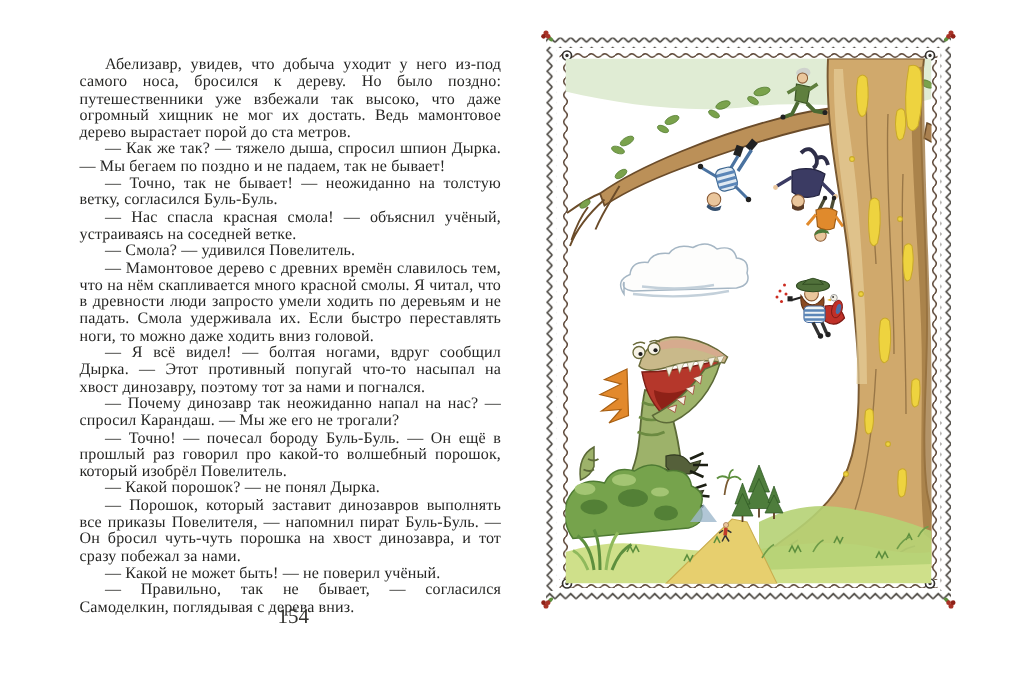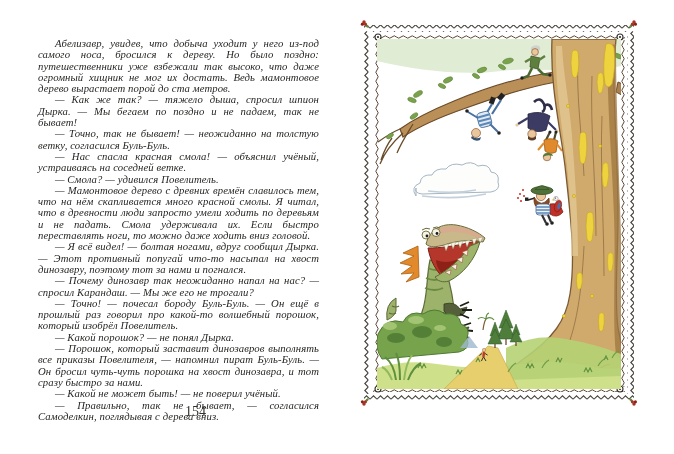--- a/index.html
+++ b/index.html
@@ -1,24 +1,23 @@
 <!DOCTYPE html>
 <html lang="ru"><head>
 <meta charset="utf-8">
 <style>
   html,body{margin:0;padding:0;background:#ffffff;}
   .spread{
     position:relative;width:674px;height:454px;background:#ffffff;
     overflow:hidden;font-family:"Liberation Serif", serif;color:#262624;
   }
   .textblock{
-    position:absolute;left:38px;top:38px;width:281px;
+    position:absolute;left:53px;top:38px;width:281px;
     font-size:10.7px;line-height:11.3px;text-align:justify;
     letter-spacing:0.1px;
-    font-style:italic;
   }
   .textblock p{margin:0;text-indent:17px;}
   .pagenum{
     position:absolute;left:55px;top:404px;width:281px;
     text-align:center;font-size:14px;color:#33332f;
   }
   .illus{position:absolute;left:356px;top:16px;}
 </style>
 </head>
 <body>
@@ -30,21 +29,21 @@
       <p>Абелизавр, увидев, что добыча уходит у него из-под самого носа, бросился к дереву. Но было поздно: путешественники уже взбежали так высоко, что даже огромный хищник не мог их достать. Ведь мамонтовое дерево вырастает порой до ста метров.</p>
       <p>— Как же так? — тяжело дыша, спросил шпион Дырка. — Мы бегаем по поздно и не падаем, так не бывает!</p>
       <p>— Точно, так не бывает! — неожиданно на толстую ветку, согласился Буль-Буль.</p>
       <p>— Нас спасла красная смола! — объяснил учёный, устраиваясь на соседней ветке.</p>
       <p>— Смола? — удивился Повелитель.</p>
       <p>— Мамонтовое дерево с древних времён славилось тем, что на нём скапливается много красной смолы. Я читал, что в древности люди запросто умели ходить по деревьям и не падать. Смола удерживала их. Если быстро переставлять ноги, то можно даже ходить вниз головой.</p>
       <p>— Я всё видел! — болтая ногами, вдруг сообщил Дырка. — Этот противный попугай что-то насыпал на хвост динозавру, поэтому тот за нами и погнался.</p>
       <p>— Почему динозавр так неожиданно напал на нас? — спросил Карандаш. — Мы же его не трогали?</p>
       <p>— Точно! — почесал бороду Буль-Буль. — Он ещё в прошлый раз говорил про какой-то волшебный порошок, который изобрёл Повелитель.</p>
       <p>— Какой порошок? — не понял Дырка.</p>
-      <p>— Порошок, который заставит динозавров выполнять все приказы Повелителя, — напомнил пират Буль-Буль. — Он бросил чуть-чуть порошка на хвост динозавра, и тот сразу быстро за нами.</p>
+      <p>— Порошок, который заставит динозавров выполнять все приказы Повелителя, — напомнил пират Буль-Буль. — Он бросил чуть-чуть порошка на хвост динозавра, и тот сразу побежал за нами.</p>
       <p>— Какой не может быть! — не поверил учёный.</p>
       <p>— Правильно, так не бывает, — согласился Самоделкин, поглядывая с дерева вниз.</p>
     </div>
     <div class="pagenum">154</div>
   </div>
 
   <div>
   <svg class="illus" width="286" height="394" viewBox="0 0 286 394">
     <defs>
       <pattern id="zzh" width="7" height="7" patternUnits="userSpaceOnUse">

